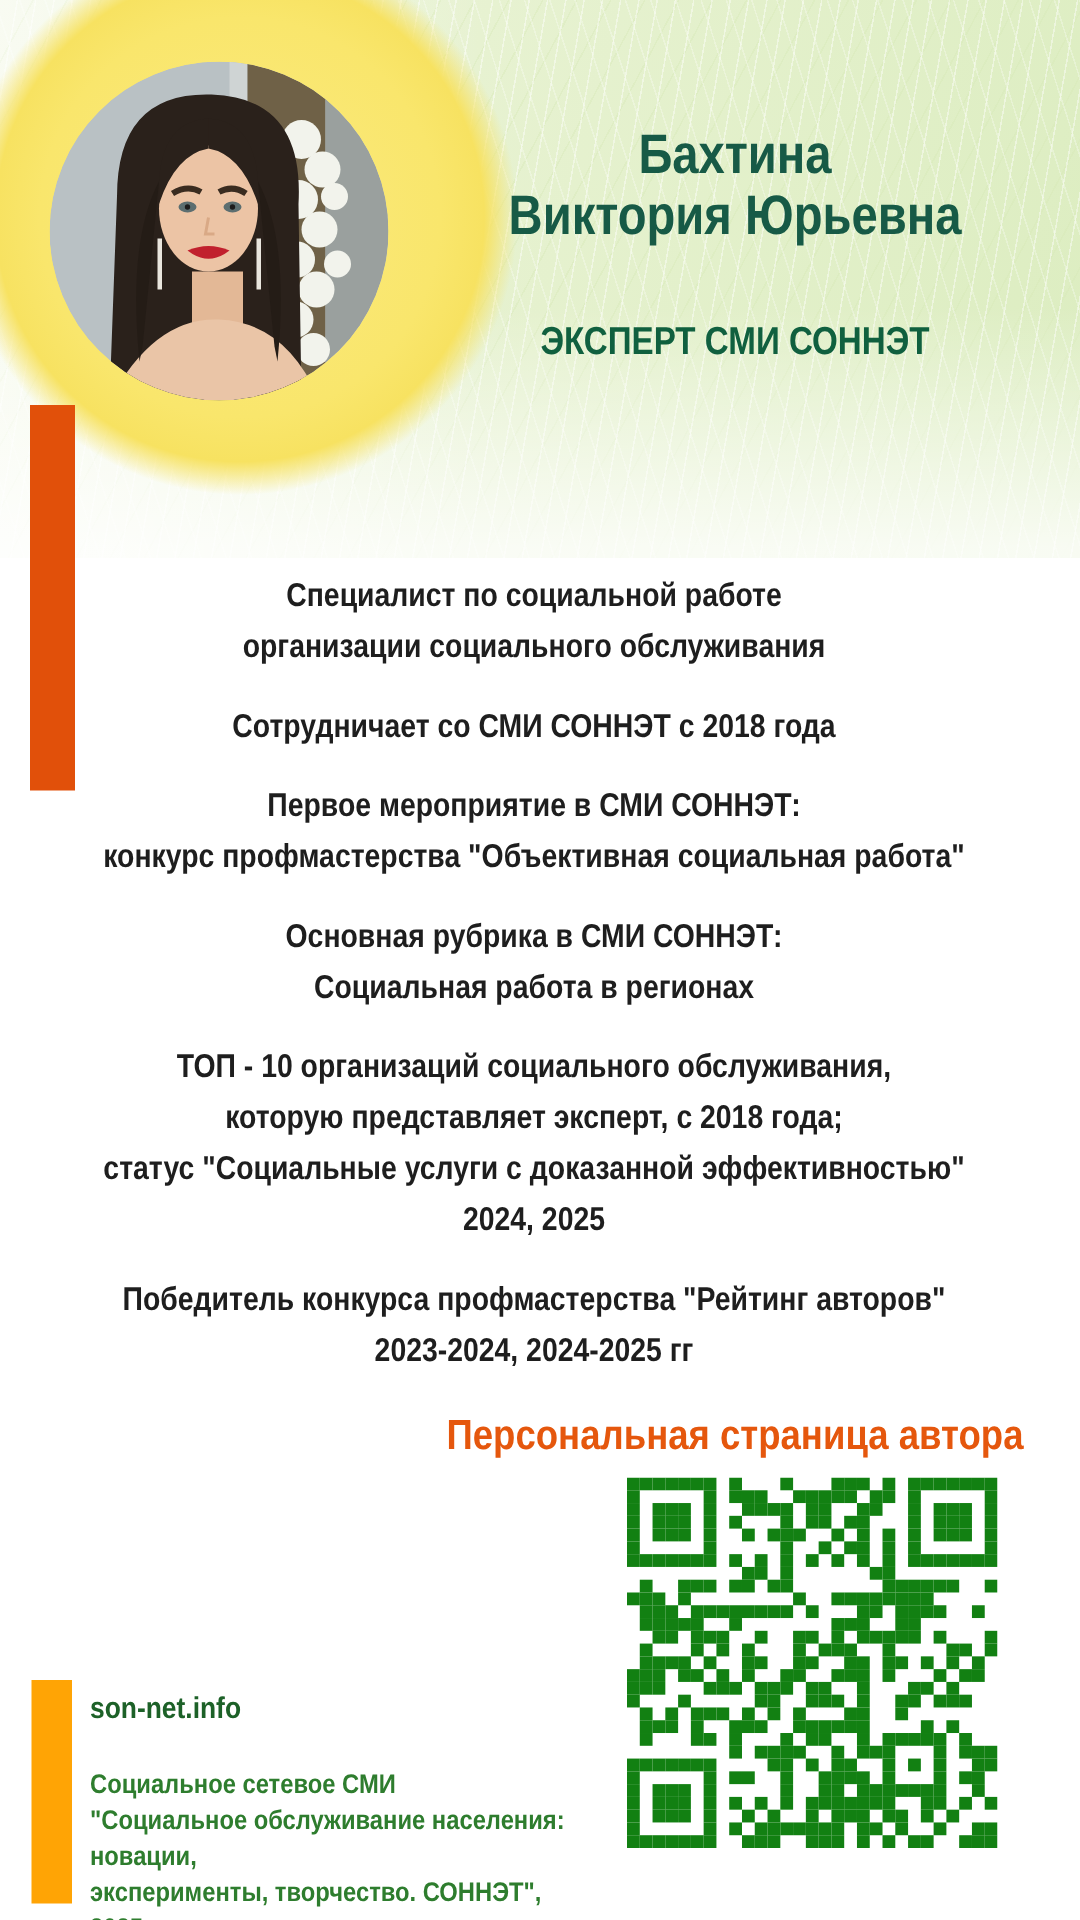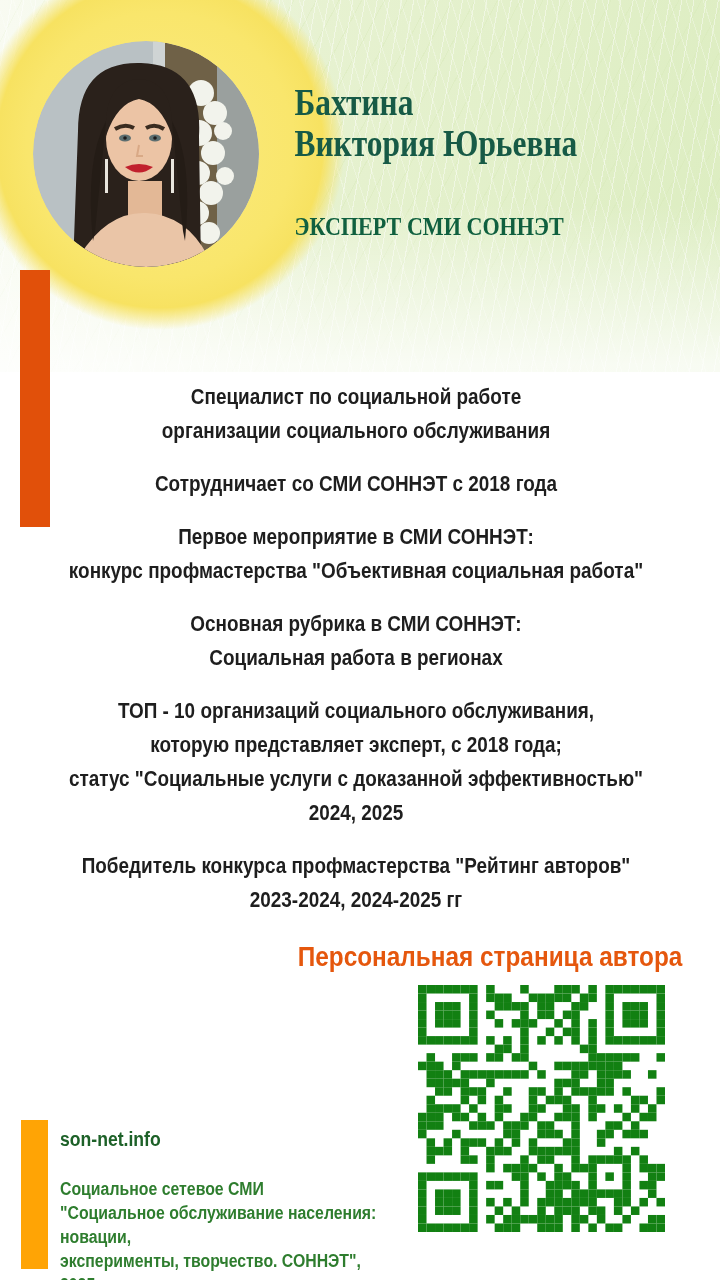--- a/index.html
+++ b/index.html
@@ -34,23 +34,22 @@
     position:absolute;left:33px;top:41px;width:226px;height:226px;border-radius:50%;
     overflow:hidden;
   }
   .photo svg{display:block;}
   .bar-top{
     position:absolute;left:20px;top:270px;width:30px;height:257px;
     background:#e1500a;
   }
   
   .header-text{
-    position:absolute;left:260px;top:82px;width:460px;
+    position:absolute;left:260px;top:82px;width:460px;text-align:center;
     color:#175a46;
-    font-family:Liberation Serif, serif;
   }
   .name{
     font-size:37px;font-weight:bold;line-height:41px;letter-spacing:0;
     transform:scaleX(.85);transform-origin:50% 50%;
   }
   .role{
     margin-top:48px;font-size:26px;font-weight:bold;color:#10603f;
     transform:scaleX(.85);transform-origin:50% 50%;
   }
   

